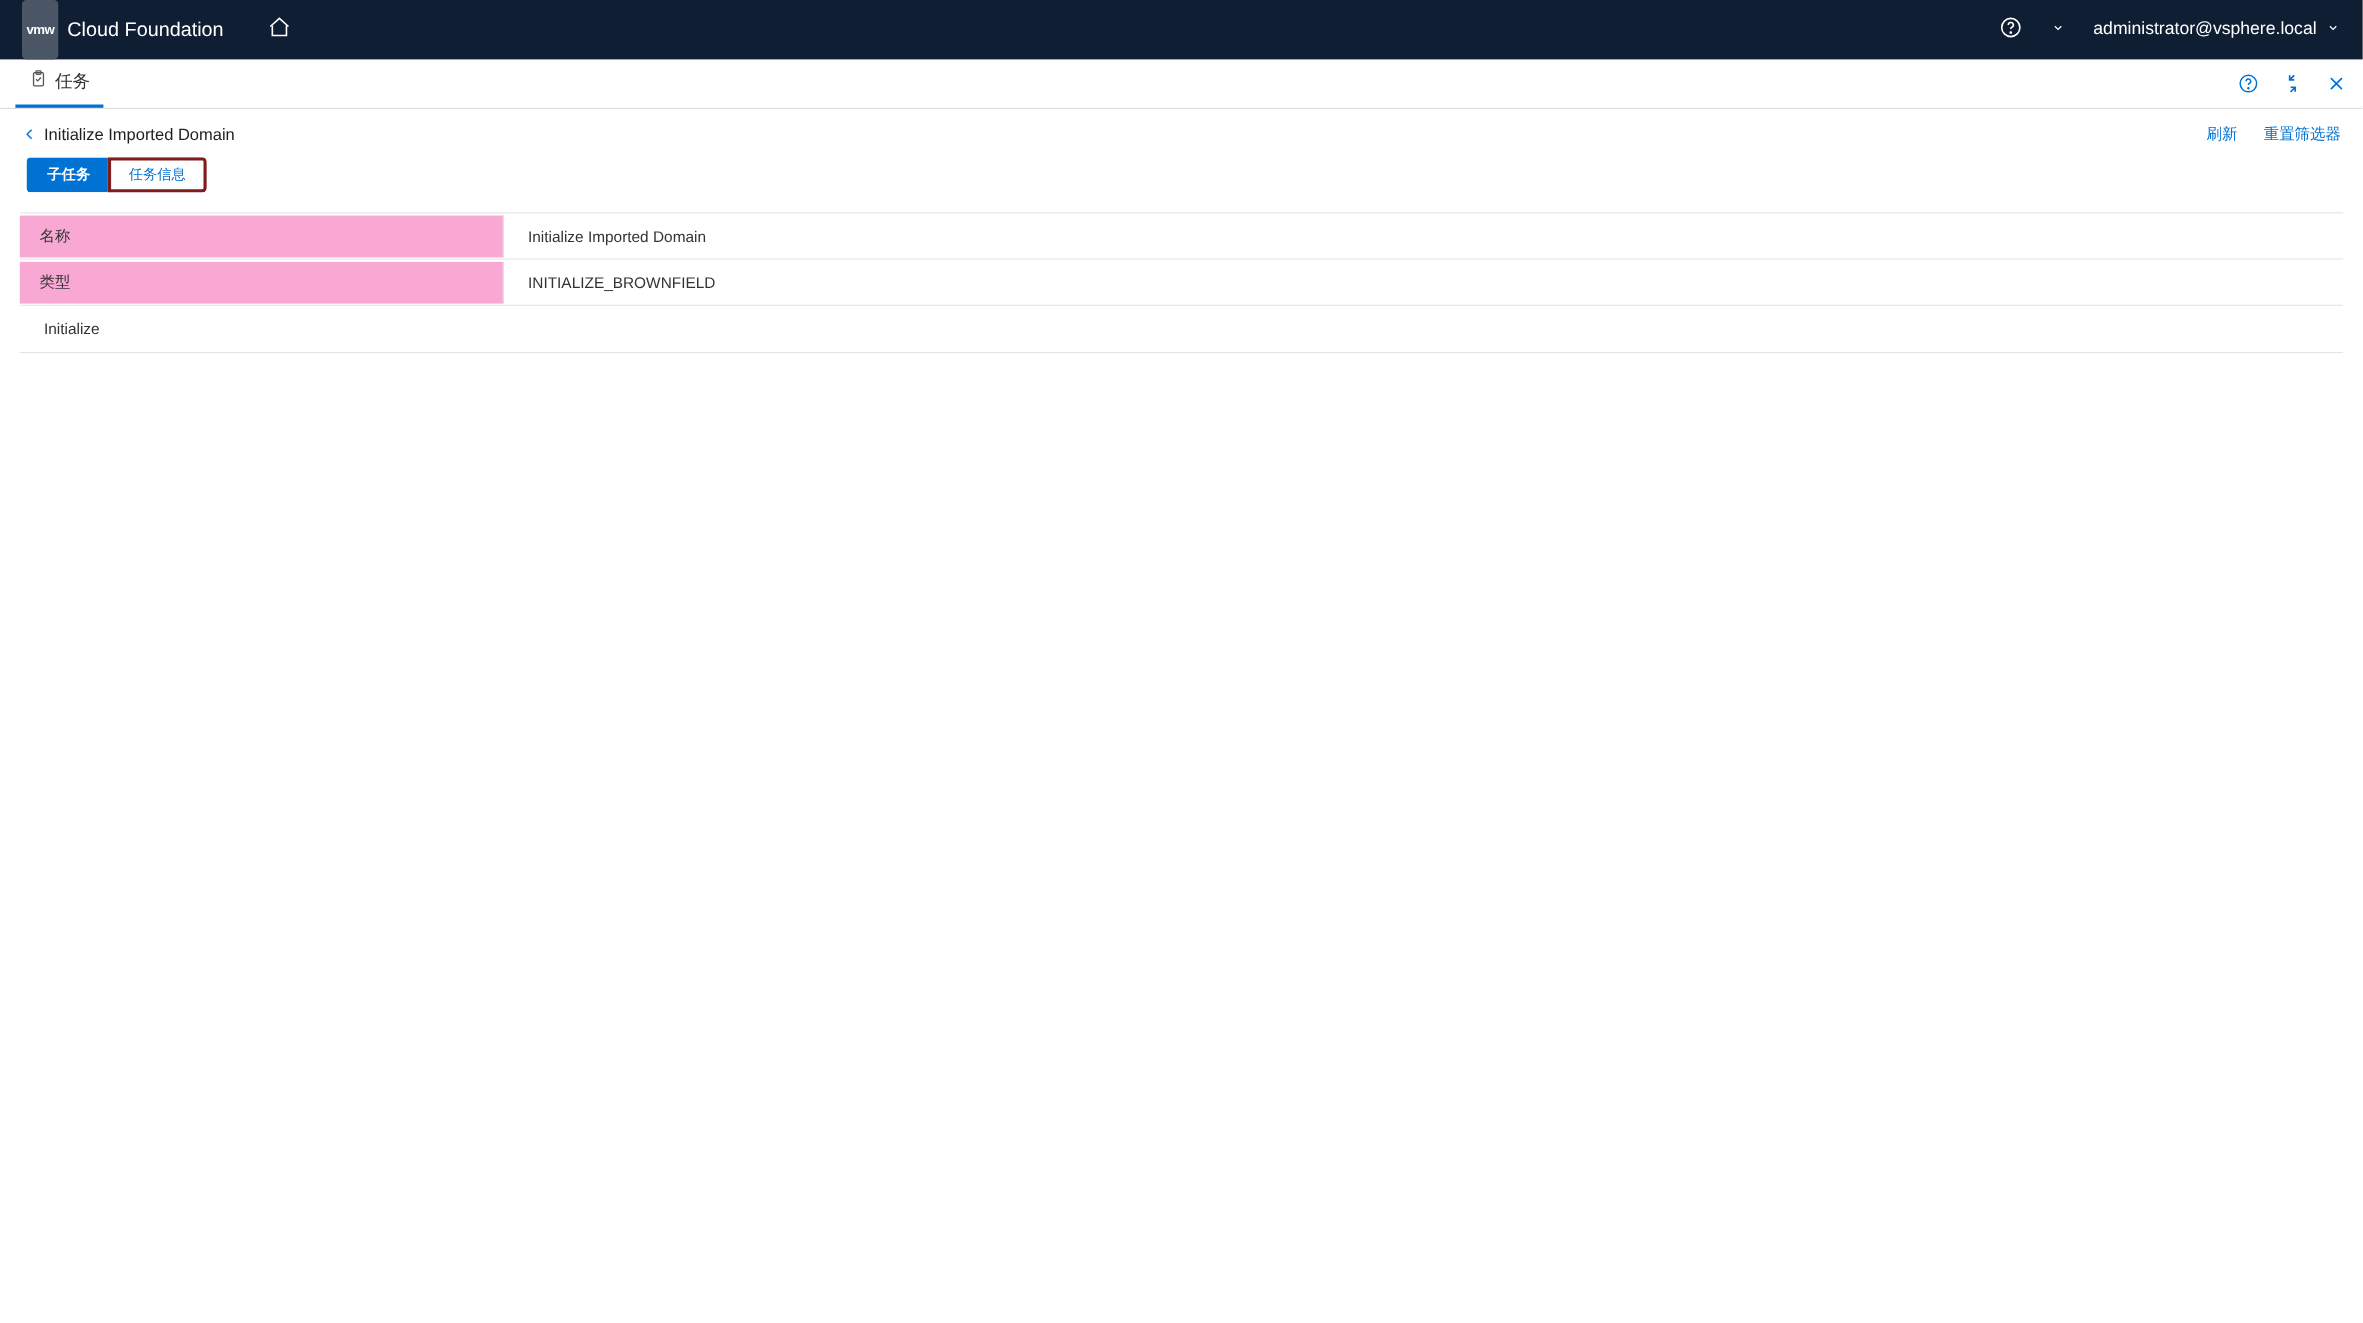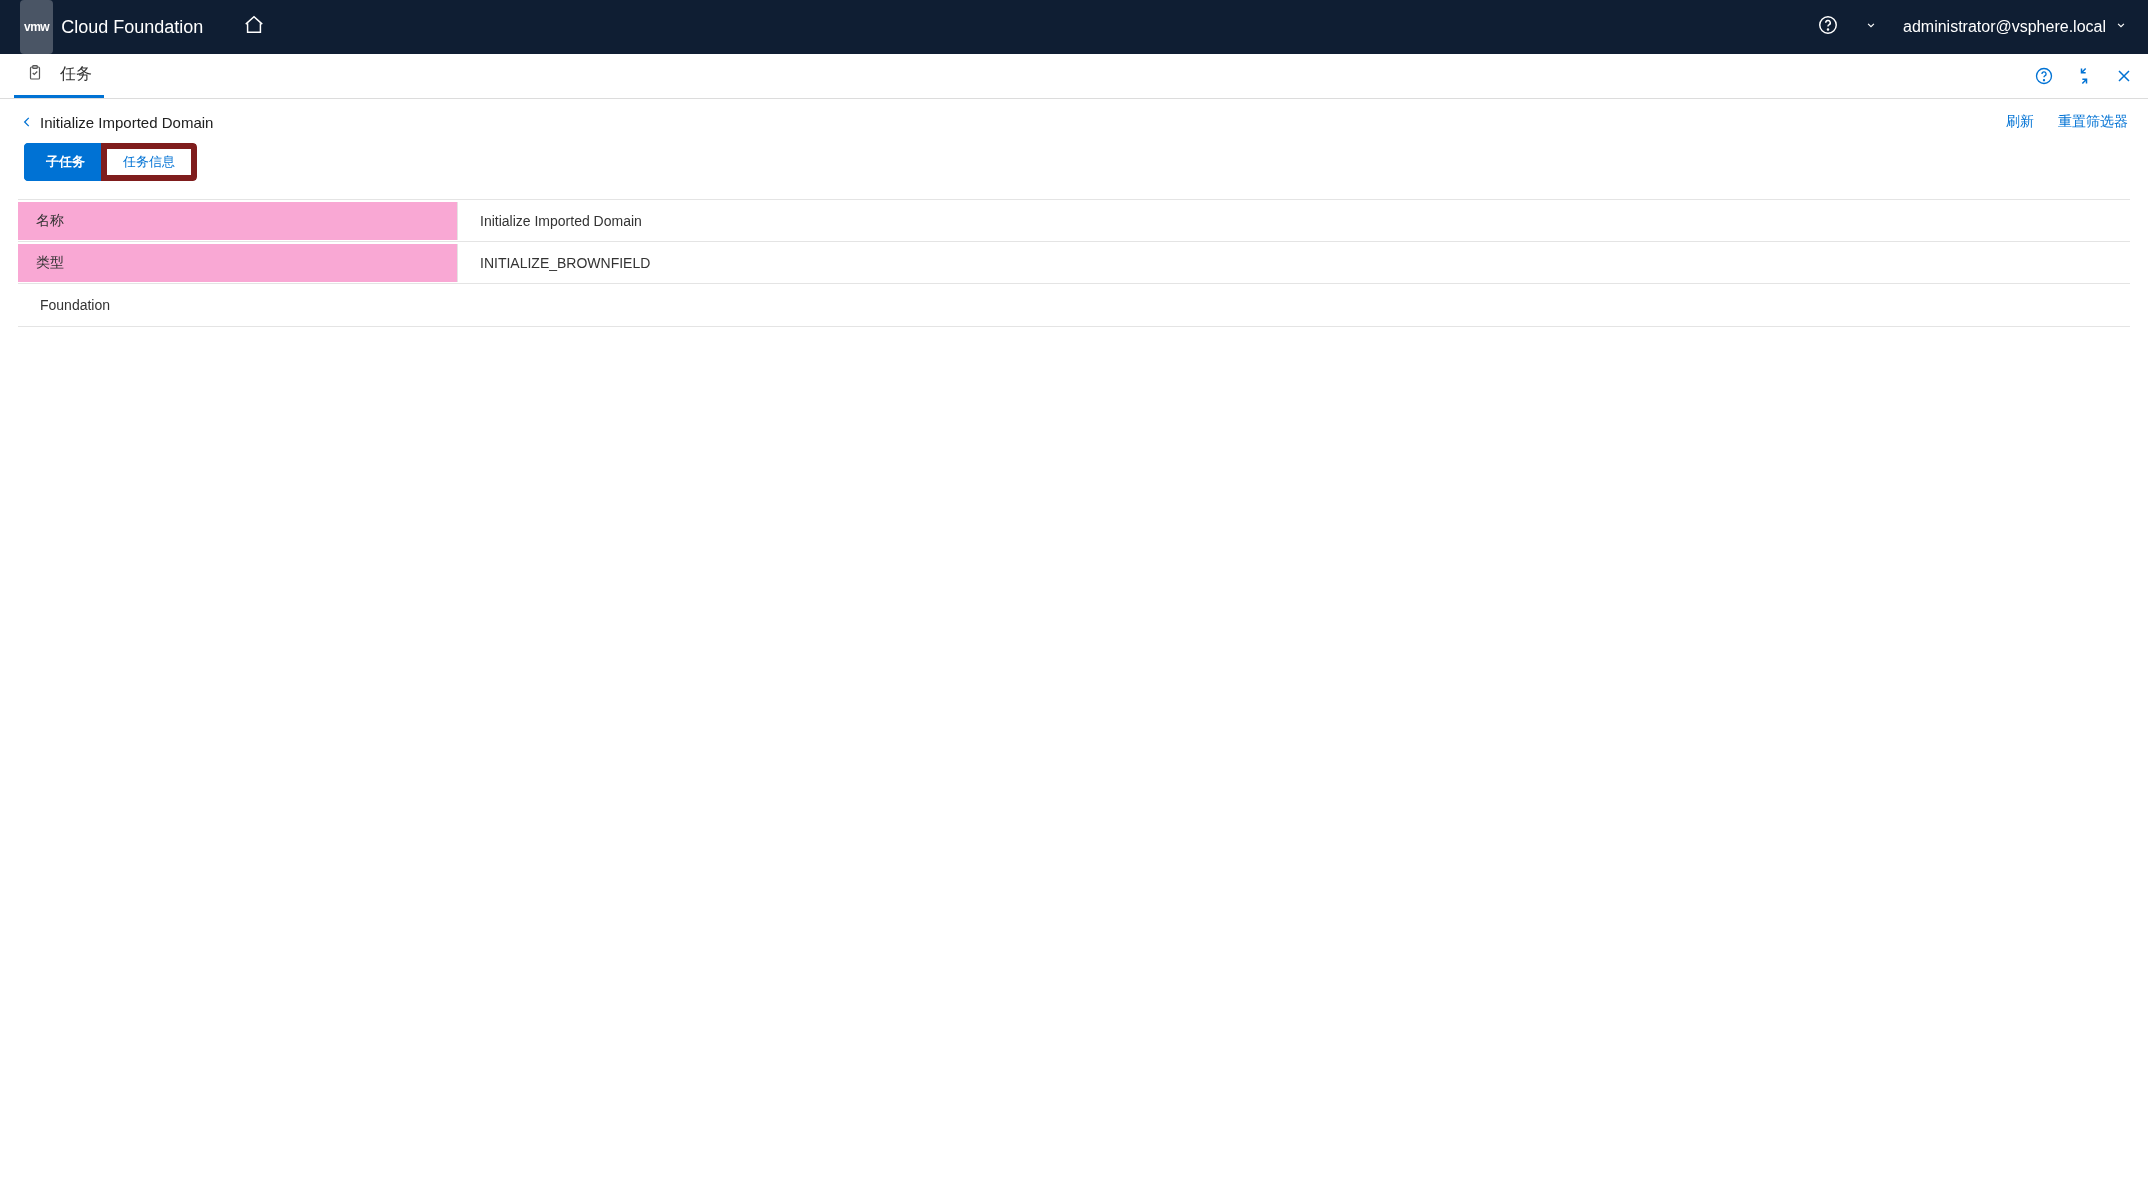--- a/index.html
+++ b/index.html
@@ -33,21 +33,21 @@
   .subheader {
     height:45px;
     display:flex;
     align-items:stretch;
     border-bottom:1px solid #dcdcdc;
     padding:0 14px;
   }
   .subheader .task-tab {
     display:flex;
     align-items:center;
-    gap:16px;
+    gap:6px;
     font-size:16px;
     color:#333;
     padding:0 12px;
     border-bottom:3px solid #0072d4;
   }
   .subheader .task-tab svg { width:18px; height:18px; }
   .subheader-right { margin-left:auto; display:flex; align-items:center; gap:20px; }
   .subheader-right .icon-btn svg { width:20px; height:20px; }
   .subheader-right .icon-btn { display:flex; align-items:center; cursor:pointer; color:#0072d4; }
   .subheader-right .x-btn { color:#333; }
@@ -65,21 +65,21 @@
   
   .segmented {
     display:inline-flex;
     margin:4px 0 18px 24px;
     border-radius:4px;
     overflow:hidden;
     font-size:13px;
   }
   .segmented .seg {
     padding:4px 16px;
-    border:6px solid #7f1d1d;
+    border:3px solid #7f1d1d;
     cursor:pointer;
     background:#fff;
     color:#0072d4;
   }
   .segmented .seg.active {
     background:#0072d4;
     color:#fff;
     font-weight:600;
     border-color:#0072d4;
   }
@@ -212,18 +212,18 @@
 <div class="details-table">
   <div class="details-row">
     <div class="details-label">名称</div>
     <div class="details-value">Initialize Imported Domain</div>
   </div>
   <div class="details-row">
     <div class="details-label">类型</div>
     <div class="details-value">INITIALIZE_BROWNFIELD</div>
   </div>
   <div class="details-row">
-    <div class="details-value">Foundation</div>
+    <div class="details-value">Initialize</div>
   </div>
 </div>
 
 
 
 
 </body></html>

